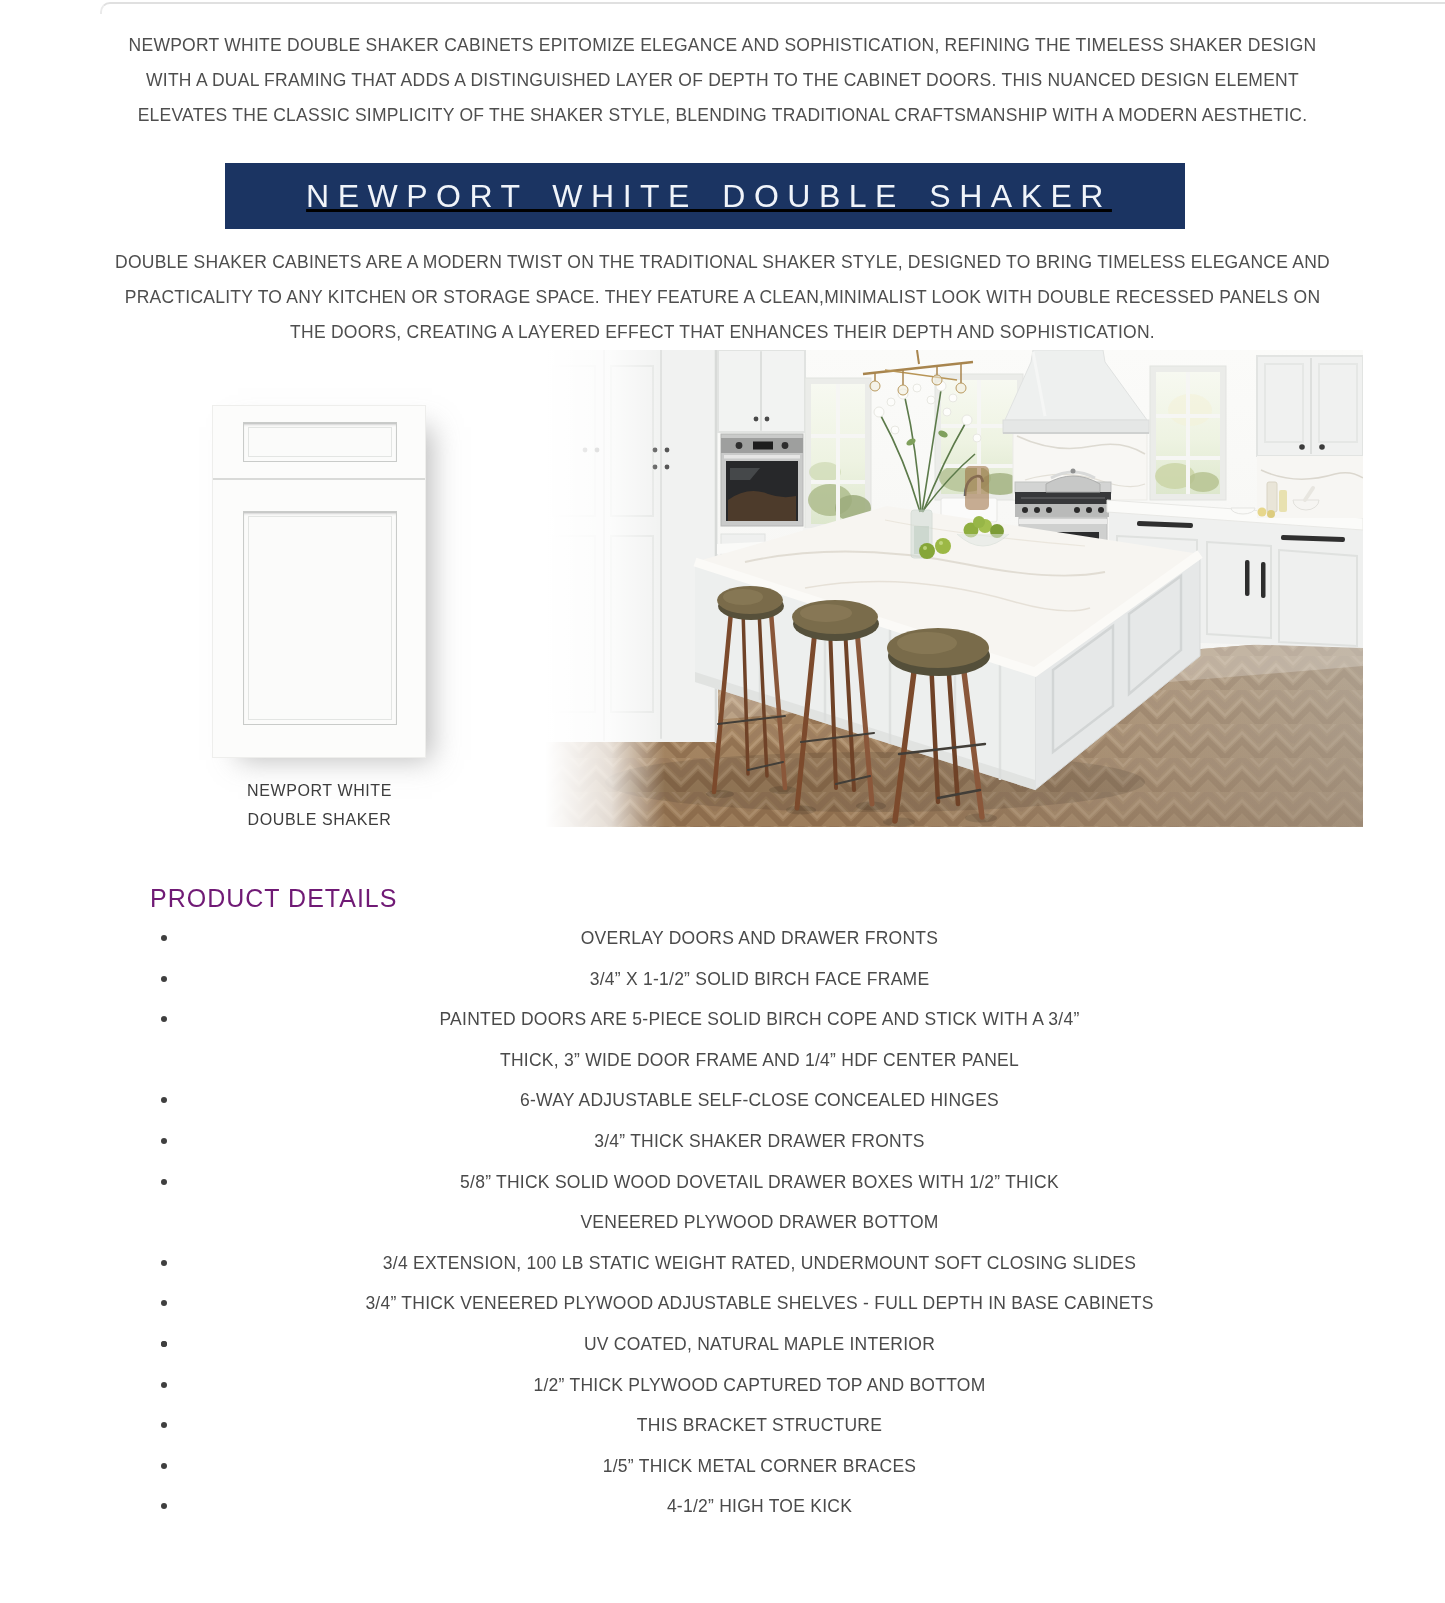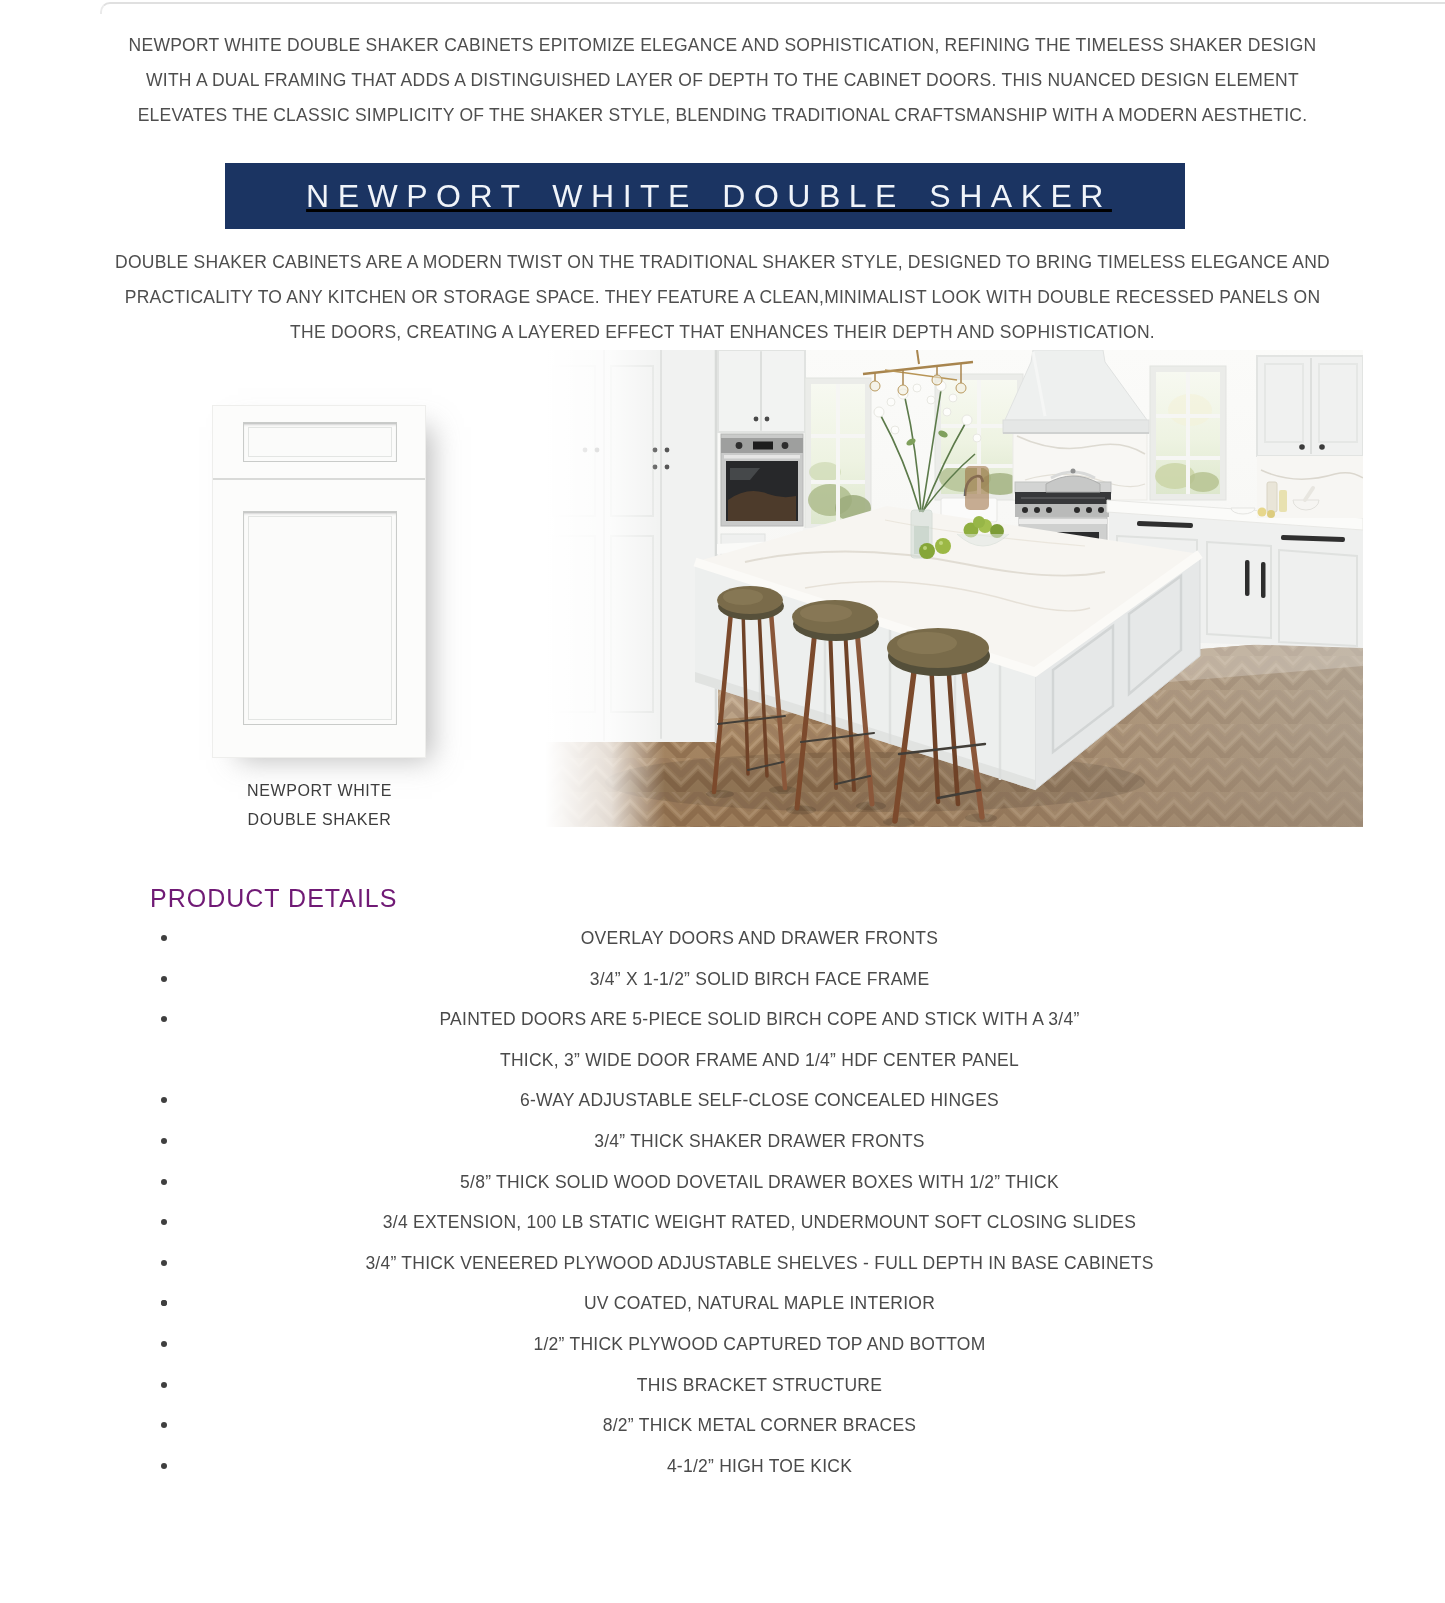--- a/index.html
+++ b/index.html
@@ -417,22 +417,22 @@
 <div class="details-heading">PRODUCT DETAILS</div>
 
 <ul class="details-list">
   <li><span class="dot"></span><span>OVERLAY DOORS AND DRAWER FRONTS</span></li>
   <li><span class="dot"></span><span>3/4” X 1-1/2” SOLID BIRCH FACE FRAME</span></li>
   <li><span class="dot"></span><span>PAINTED DOORS ARE 5-PIECE SOLID BIRCH COPE AND STICK WITH A 3/4”</span>
     <div class="cont">THICK, 3” WIDE DOOR FRAME AND 1/4” HDF CENTER PANEL</div></li>
   <li><span class="dot"></span><span>6-WAY ADJUSTABLE SELF-CLOSE CONCEALED HINGES</span></li>
   <li><span class="dot"></span><span>3/4” THICK SHAKER DRAWER FRONTS</span></li>
   <li><span class="dot"></span><span>5/8” THICK SOLID WOOD DOVETAIL DRAWER BOXES WITH 1/2” THICK</span>
-    </li>
+    <div class="cont">VENEERED PLYWOOD DRAWER BOTTOM</div></li>
   <li><span class="dot"></span><span>3/4 EXTENSION, 100 LB STATIC WEIGHT RATED, UNDERMOUNT SOFT CLOSING SLIDES</span></li>
   <li><span class="dot"></span><span>3/4” THICK VENEERED PLYWOOD ADJUSTABLE SHELVES - FULL DEPTH IN BASE CABINETS</span></li>
   <li><span class="dot"></span></li>
   <li><span class="dot"></span><span>UV COATED, NATURAL MAPLE INTERIOR</span></li>
   <li><span class="dot"></span><span>1/2” THICK PLYWOOD CAPTURED TOP AND BOTTOM</span></li>
   <li><span class="dot"></span><span>THIS BRACKET STRUCTURE</span></li>
-  <li><span class="dot"></span><span>8/2” THICK METAL CORNER BRACES</span></li>
+  <li><span class="dot"></span><span>1/5” THICK METAL CORNER BRACES</span></li>
   <li><span class="dot"></span><span>4-1/2” HIGH TOE KICK</span></li>
 </ul>
 
 </body></html>

